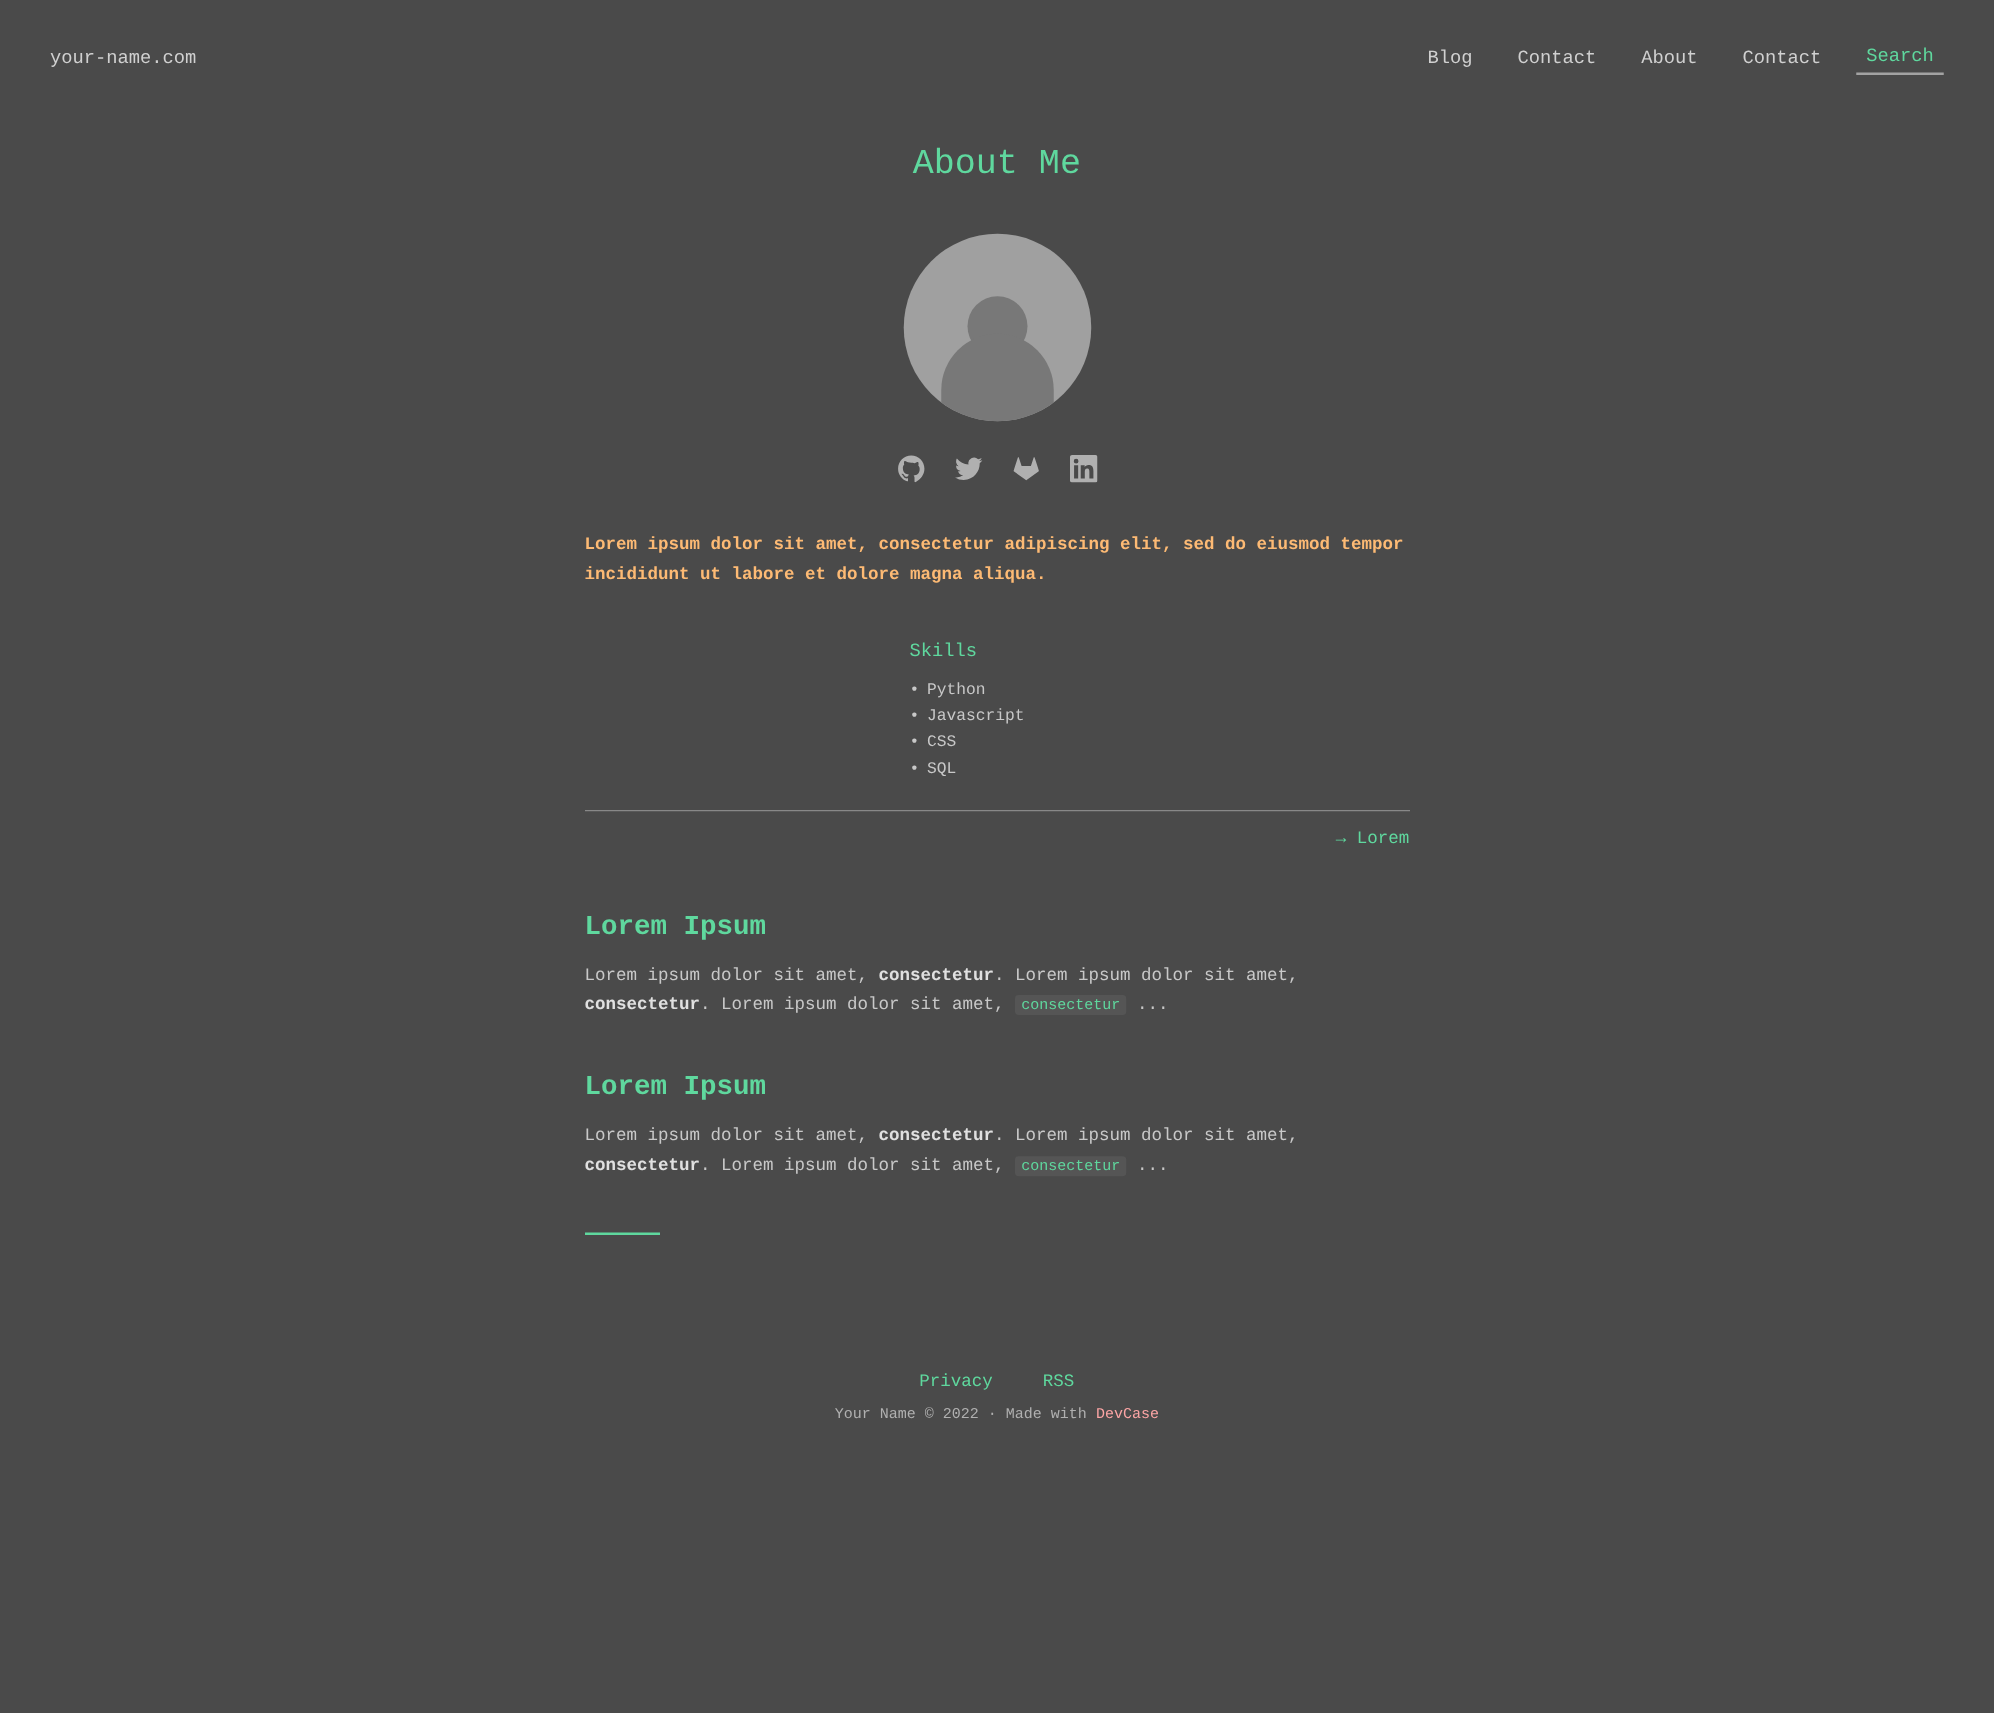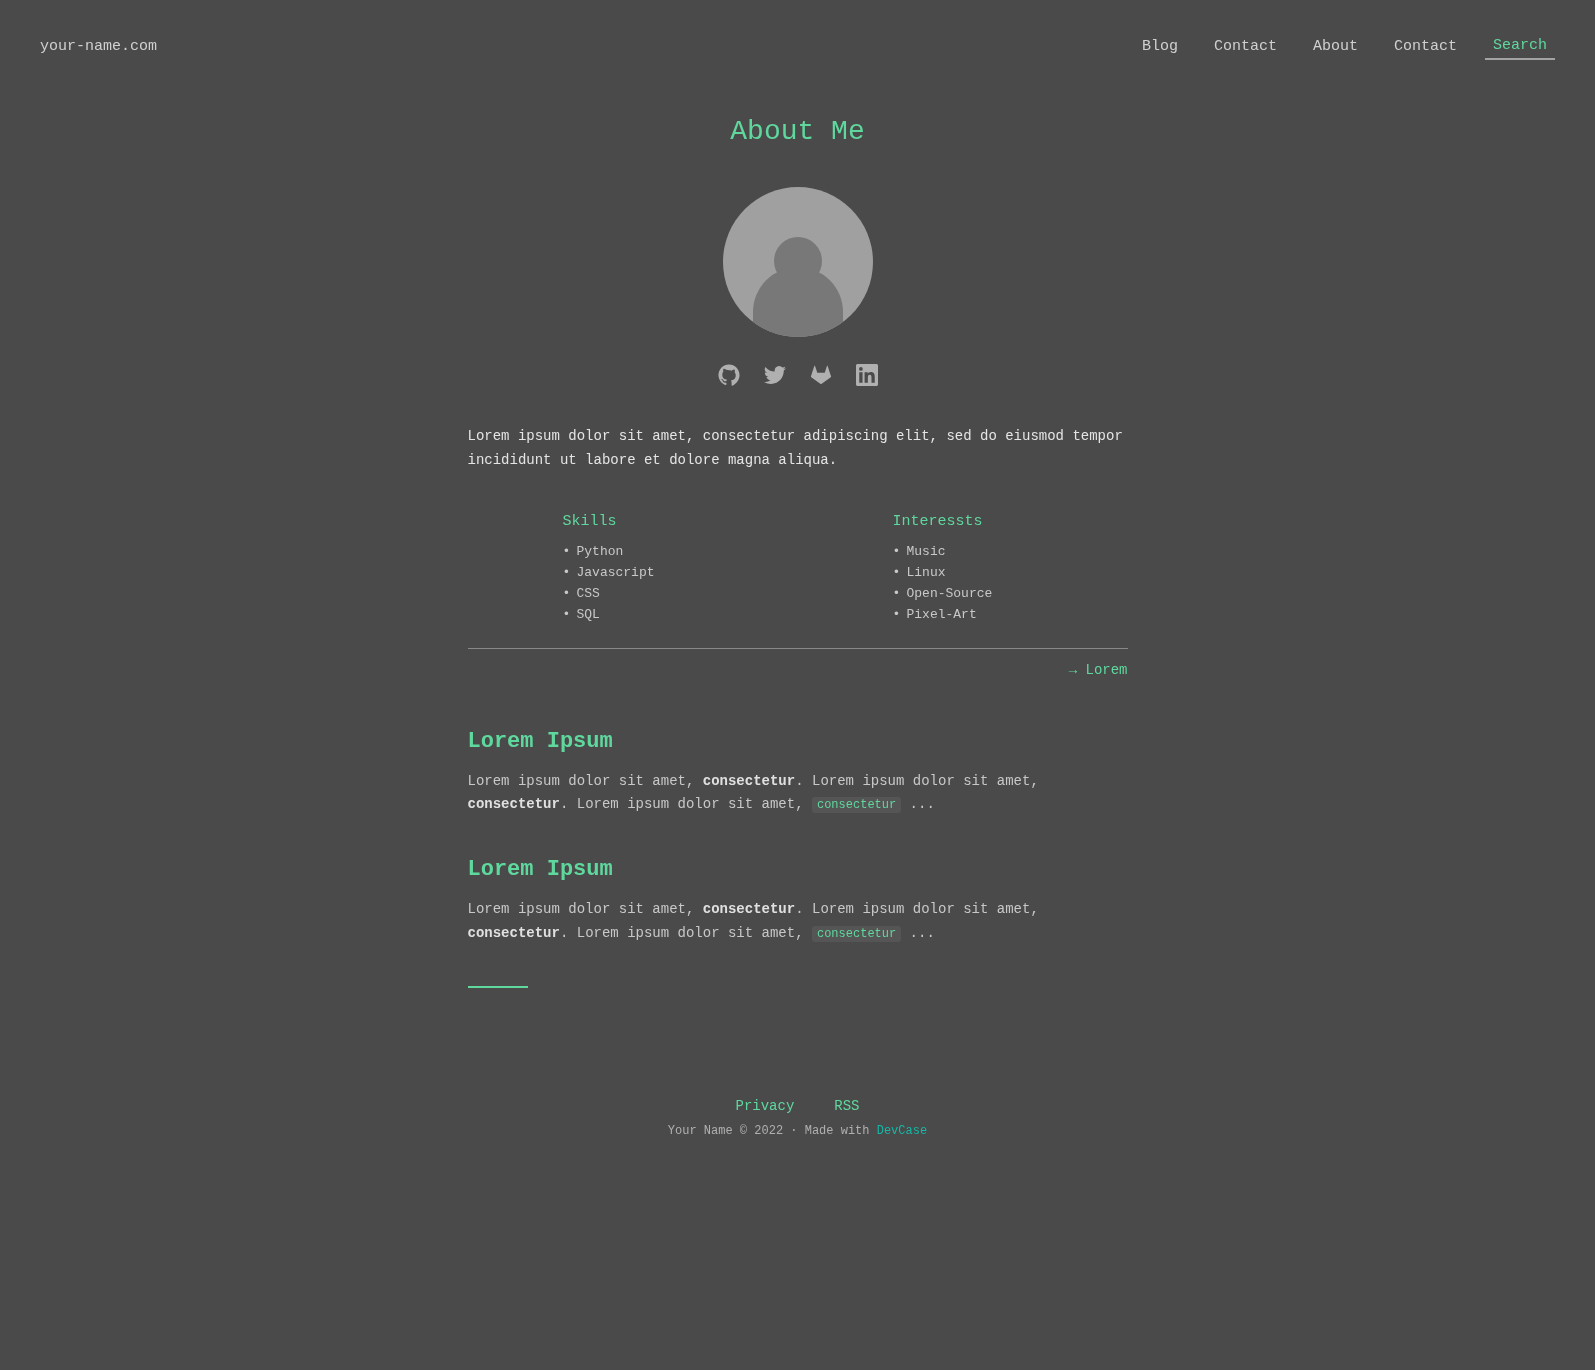--- a/index.html
+++ b/index.html
@@ -125,23 +125,24 @@
     .social-icon svg {
       width: 22px;
       height: 22px;
       fill: #b0b0b0;
     }
 
     
     .bio-text {
       font-size: 14px;
       line-height: 1.7;
-      color: #e5e5e5;
+      color: #fdba74;
       font-family: 'Courier New', monospace;
       margin-bottom: 40px;
+      font-weight: bold;
     }
 
     
     .attributes-row {
       display: flex;
       justify-content: space-around;
       margin-bottom: 20px;
     }
     .attribute-col {
       min-width: 140px;
@@ -318,29 +319,20 @@
   <div class="attributes-row">
     <div class="attribute-col">
       <h3 class="attribute-title">Skills</h3>
       <ul class="attribute-list">
         <li>Python</li>
         <li>Javascript</li>
         <li>CSS</li>
         <li>SQL</li>
       </ul>
     </div>
-    <div class="attribute-col">
-      <h3 class="attribute-title">Interessts</h3>
-      <ul class="attribute-list">
-        <li>Music</li>
-        <li>Linux</li>
-        <li>Open-Source</li>
-        <li>Pixel-Art</li>
-      </ul>
-    </div>
   </div>
 
   <hr class="divider">
 
   <div class="resume-link-wrap">
     <a class="resume-link" href="#">Lorem</a>
   </div>
 
   <div class="post">
     <h2 class="post-title">Lorem Ipsum</h2>
@@ -362,15 +354,15 @@
 
 </main>
 
 <footer>
   <div class="footer-links">
     <a class="footer-link" href="#">Privacy</a>
     <a class="footer-link" href="#">RSS</a>
   </div>
   <p class="footer-copy">
     <span>Your Name © 2022 · Made with</span>
-    <a href="#" style="color:#14b8a6;text-decoration:none;">DevCase</a>
+    <a href="#" style="color:#fca5a5;text-decoration:none;">DevCase</a>
   </p>
 </footer>
 
 </body></html>

